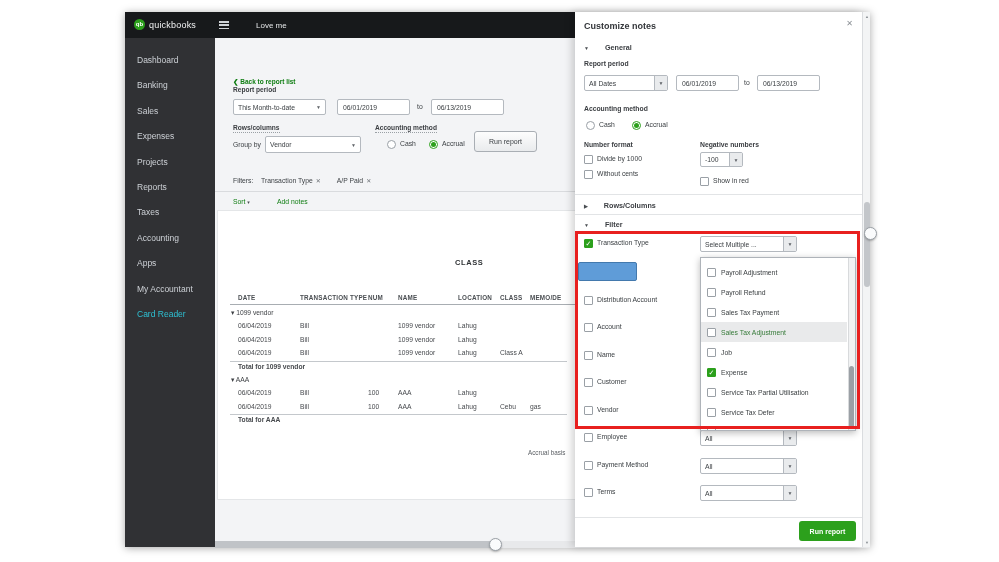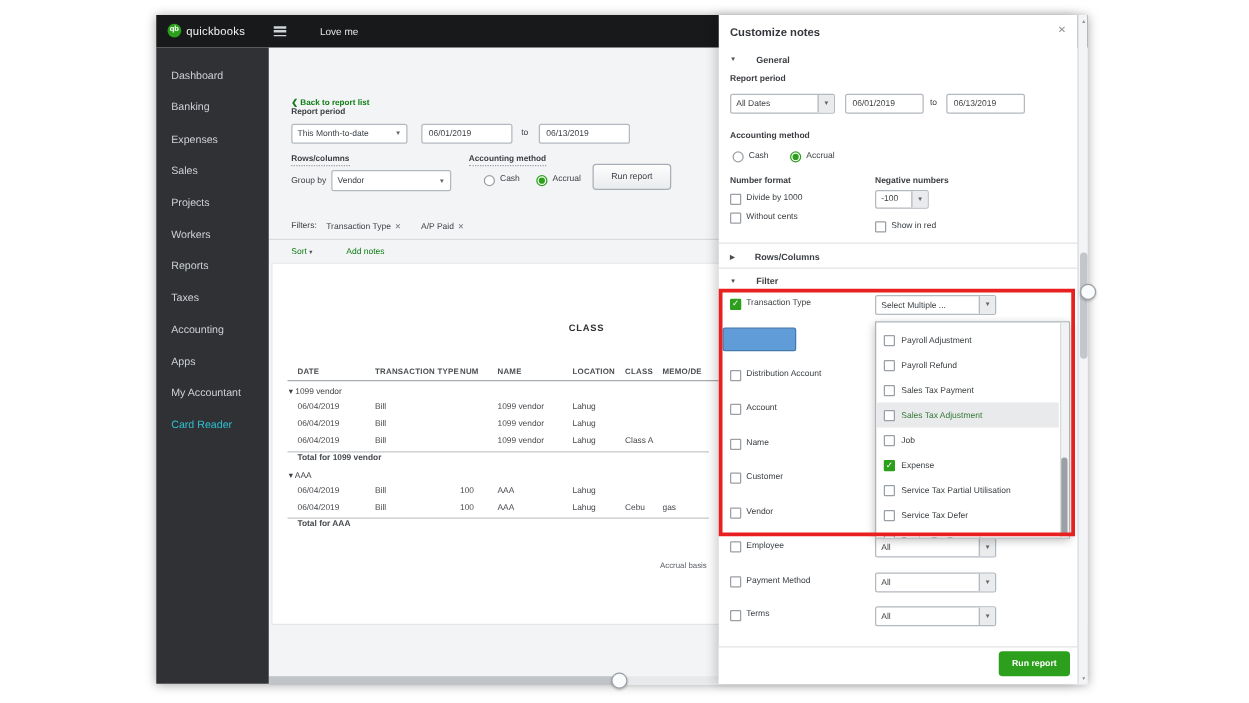--- a/index.html
+++ b/index.html
@@ -111,24 +111,23 @@
           <i></i>
           <i></i>
           <i></i>
         </span>
       <span class="company">Love me</span>
     </div>
 
     <div class="sidebar">
         <div class="sb-item">Dashboard</div>
         <div class="sb-item">Banking</div>
+        <div class="sb-item">Sales</div>
         <div class="sb-item">Expenses</div>
-        <div class="sb-item">Sales</div>
         <div class="sb-item">Projects</div>
-        <div class="sb-item">Workers</div>
         <div class="sb-item">Reports</div>
         <div class="sb-item">Taxes</div>
         <div class="sb-item">Accounting</div>
         <div class="sb-item">Apps</div>
         <div class="sb-item">My Accountant</div>
         <div class="sb-item sb-accent">Card Reader</div>
       </div>
 
     <div class="abs back-link">❮ <span>Back to report list</span></div>
     <div class="abs lbl-b" style="left:108px; top:74px;">Report period</div>

